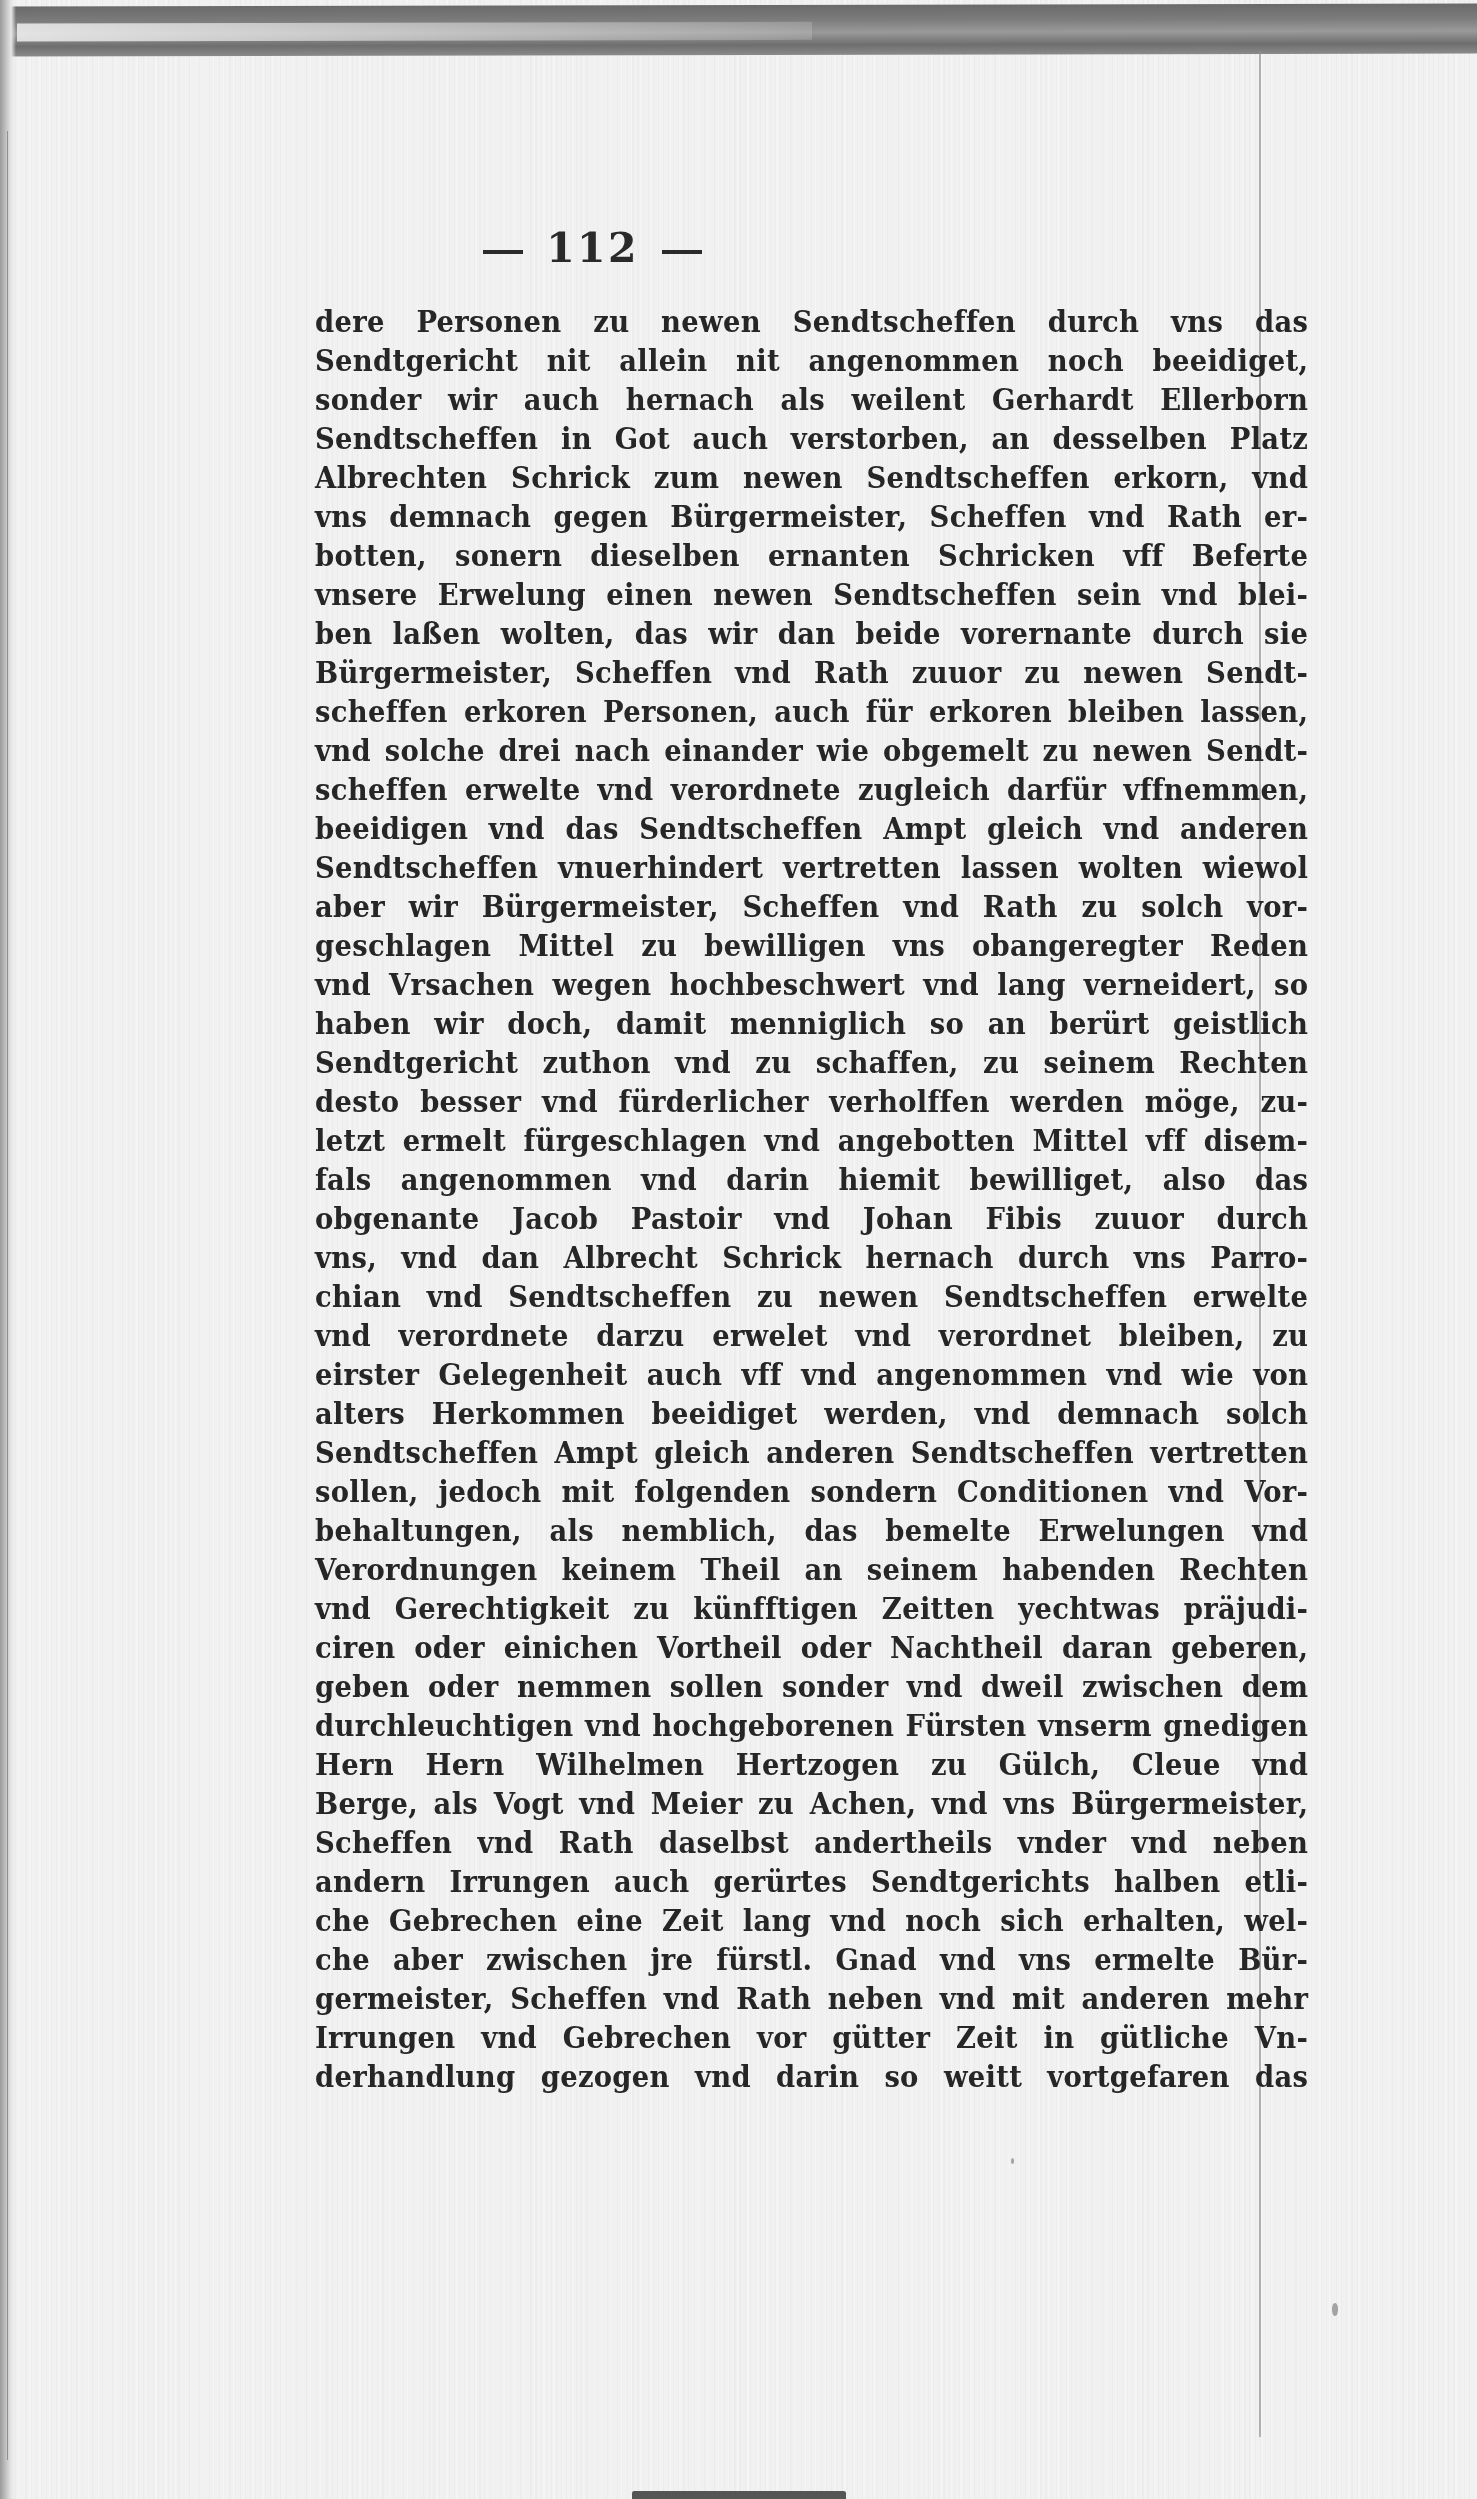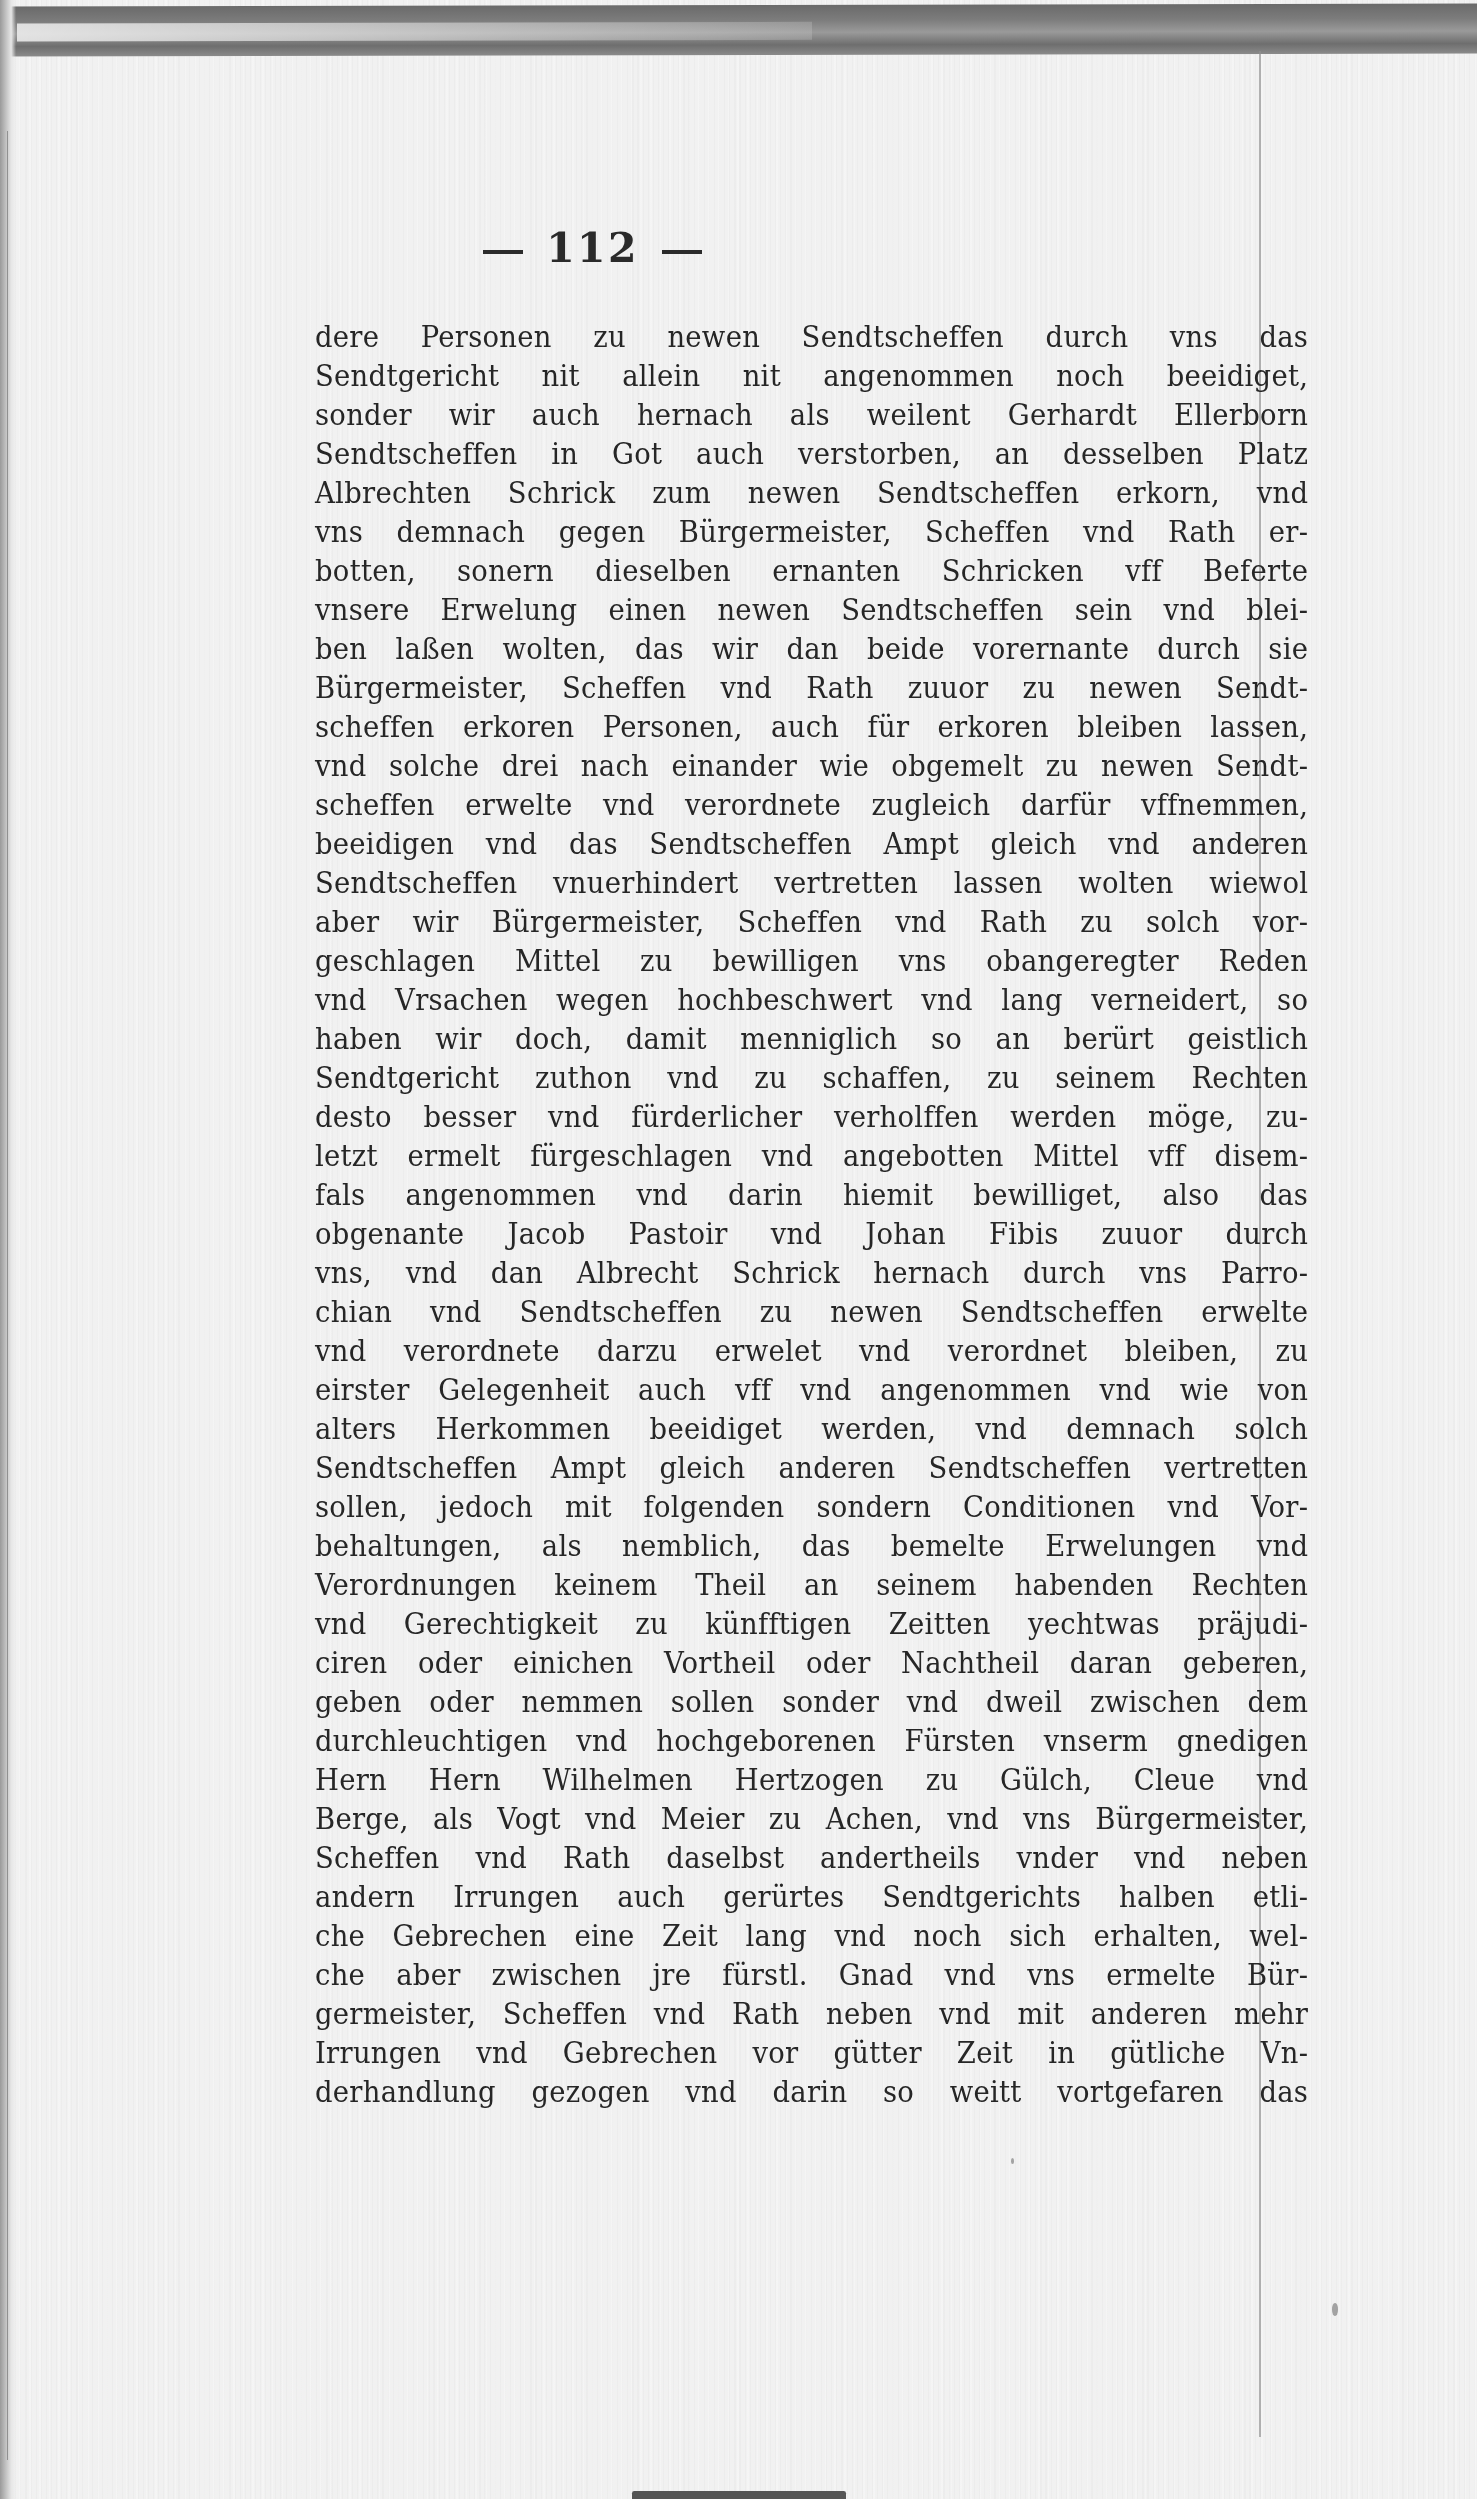--- a/index.html
+++ b/index.html
@@ -93,22 +93,23 @@
       display: inline-block;
       width: 40px;
       height: 4px;
       background: #2b2b2b;
       vertical-align: middle;
       margin: 0 23px;
     }
     .body-text {
       position: absolute;
       left: 315px;
-      top: 318px;
+      top: 302px;
       width: 994px;
+      font-weight: bold;
     }
     .line {
       height: 39px;
       line-height: 39px;
       font-family: "DejaVu Serif", "Liberation Serif", serif;
       font-size: 29.5px;
       color: #262626;
       white-space: nowrap;
       text-align: justify;
       text-align-last: justify;

